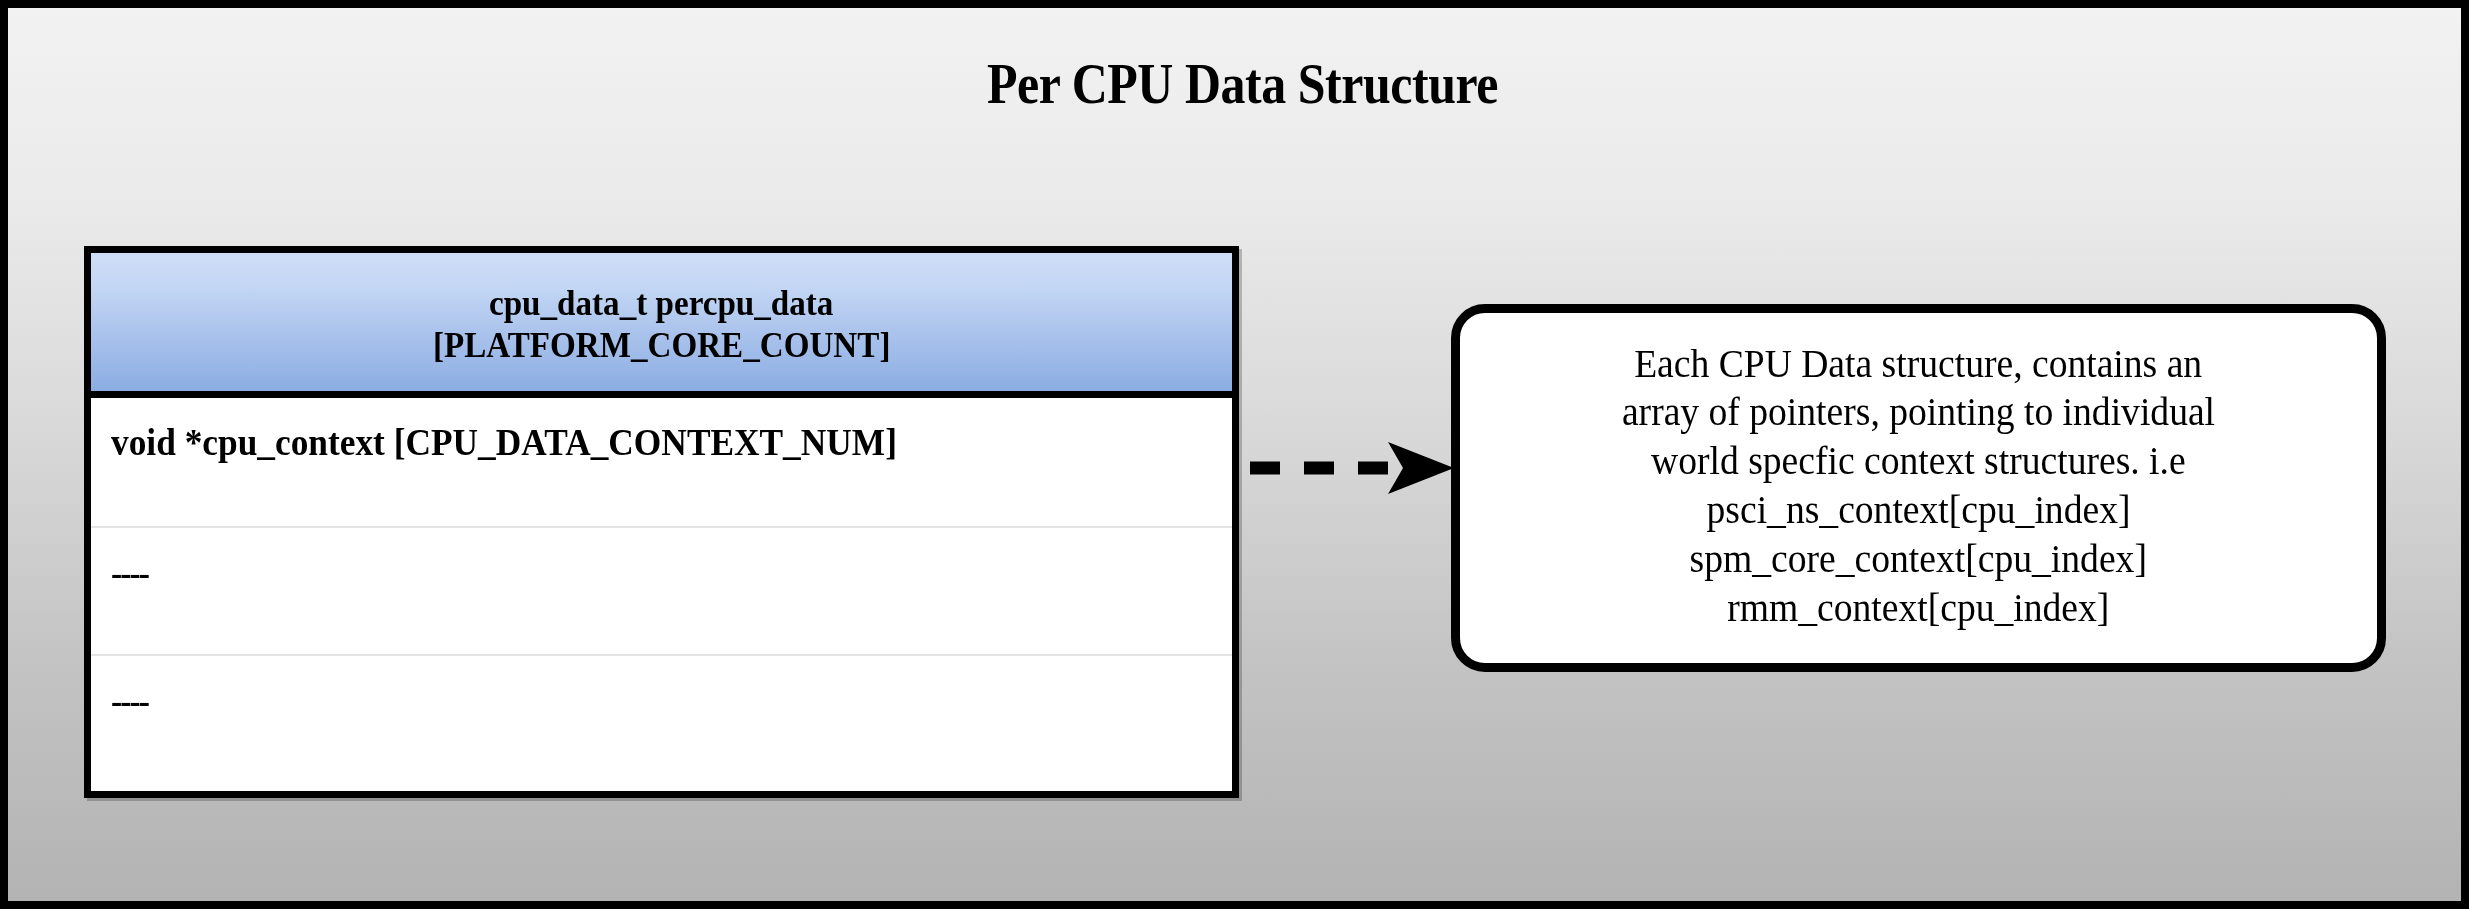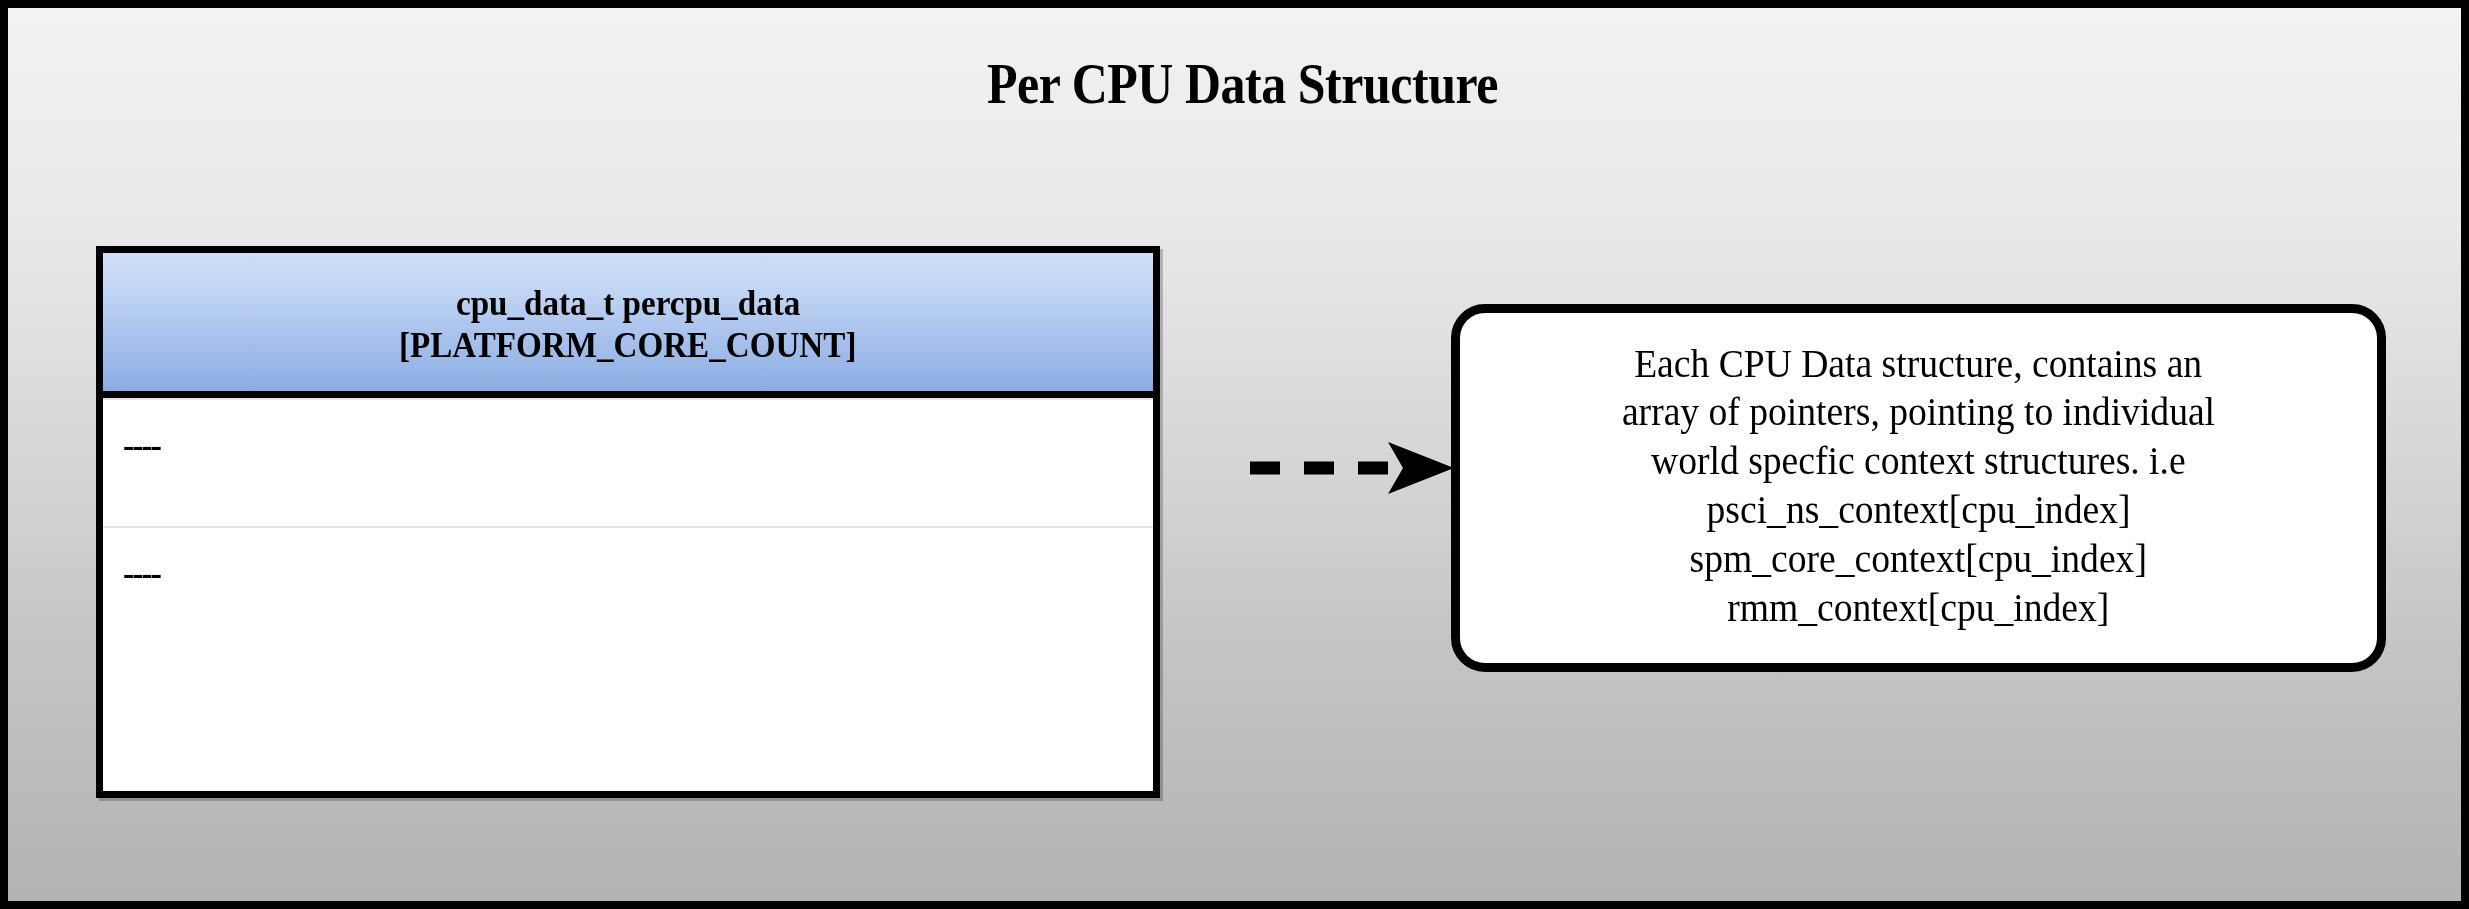--- a/index.html
+++ b/index.html
@@ -30,23 +30,23 @@
     color: #000000;
     letter-spacing: -0.5px;
     transform: scaleX(0.86);
     transform-origin: center top;
     white-space: nowrap;
   }
 
   
   #class-box {
     position: absolute;
-    left: 88px;
+    left: 76px;
     top: 238px;
-    width: 1064px;
+    width: 1155px;
     height: 552px;
     box-sizing: border-box;
     border: 7px solid #000000;
     background: #ffffff;
     box-shadow: 3px 3px 0 rgba(0,0,0,0.22);
   }
   #class-header {
     position: relative;
     height: 145px;
     box-sizing: border-box;
@@ -139,20 +139,23 @@
   <div id="diagram-title">Per CPU Data Structure</div>
 
   <div id="class-box">
 
     <div id="class-header">
       <div class="header-line">cpu_data_t percpu_data</div>
       <div class="header-line">[PLATFORM_CORE_COUNT]</div>
     </div>
 
     <div id="class-body">
+      <div class="class-row row-0">
+        <span class="row-text">void *cpu_context [CPU_DATA_CONTEXT_NUM]</span>
+      </div>
       <div class="class-row row-1">
         <span class="row-text">----</span>
       </div>
       <div class="class-row row-2">
         <span class="row-text">----</span>
       </div>
     </div>
 
   </div>
 

